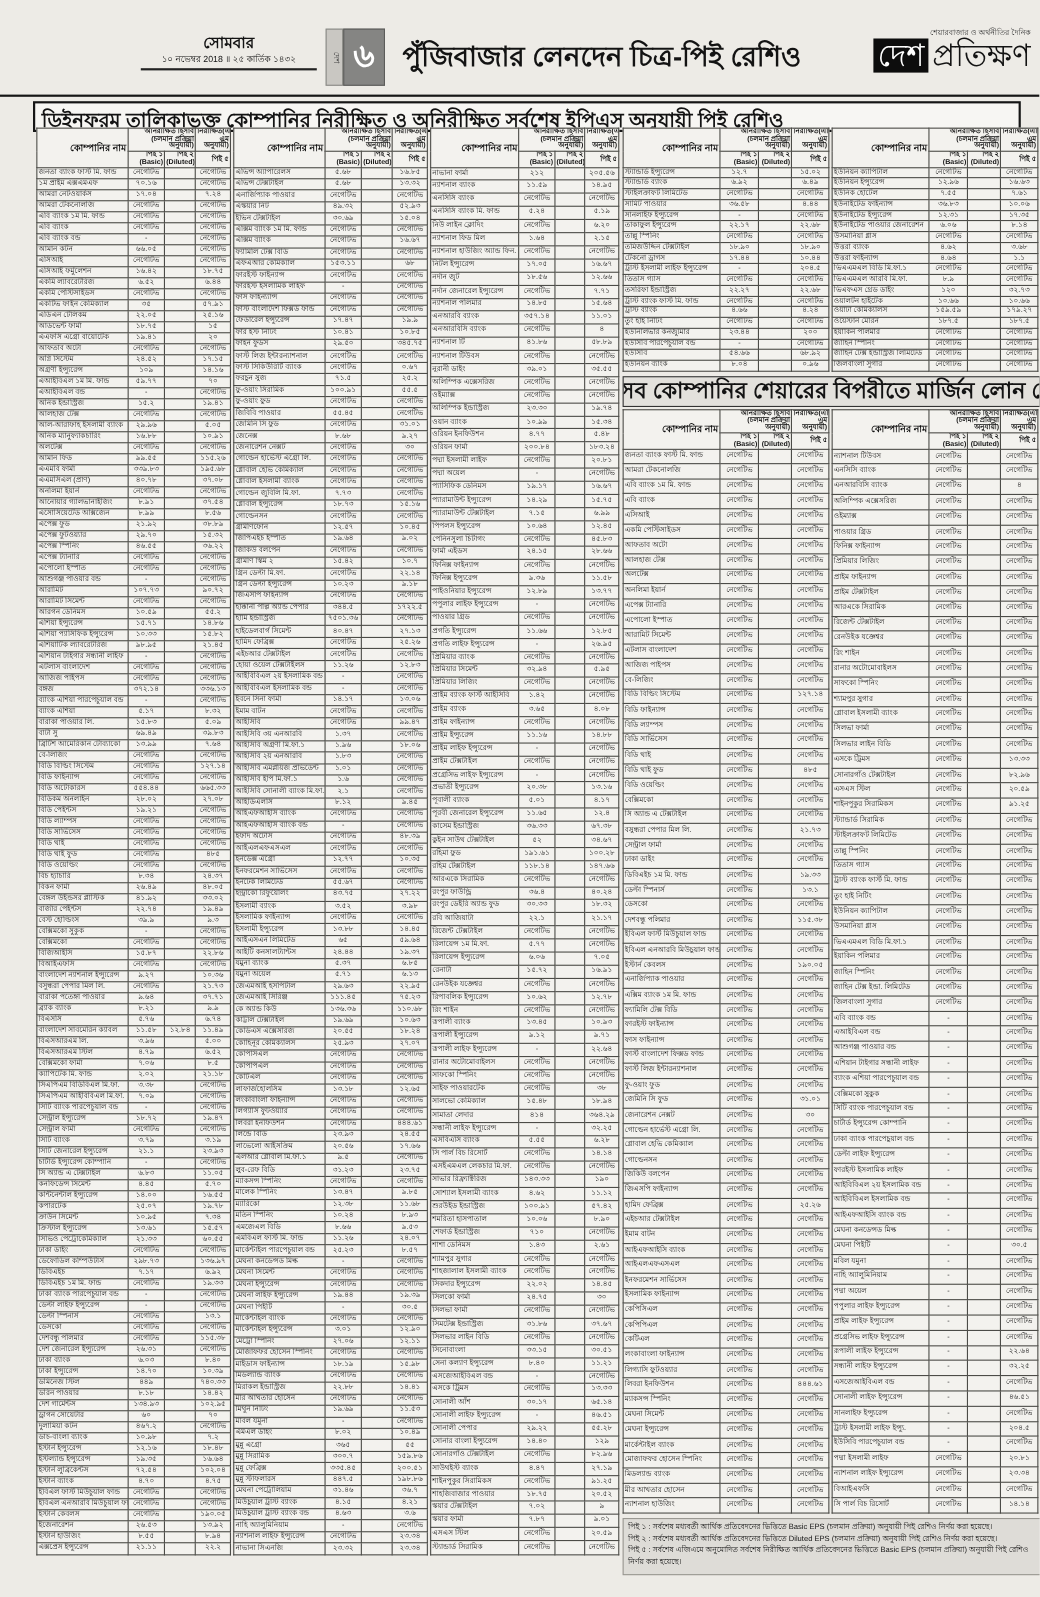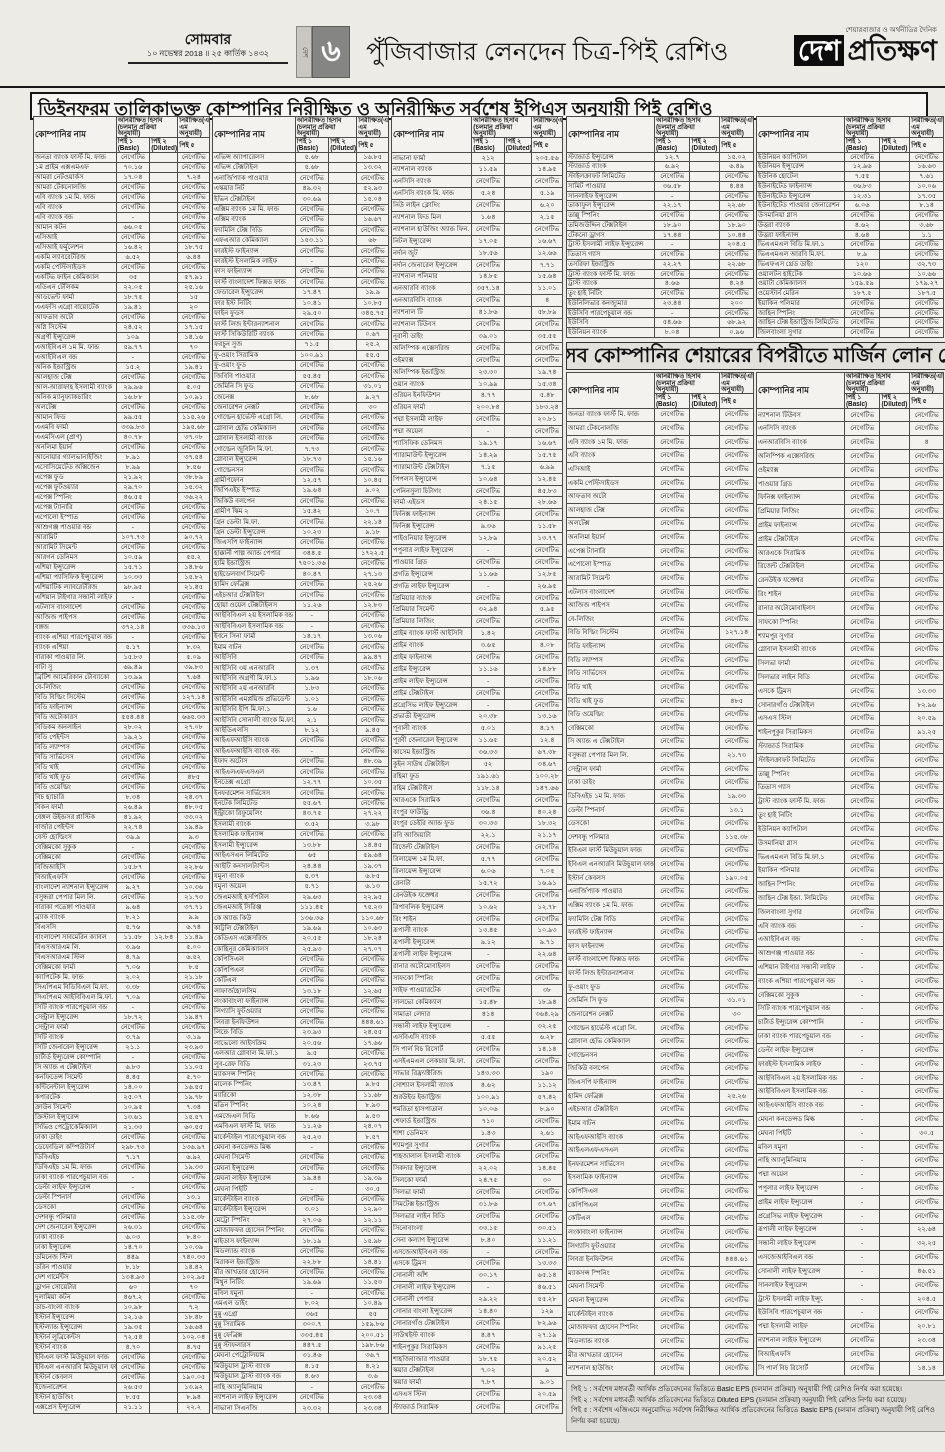--- a/index.html
+++ b/index.html
@@ -8,37 +8,37 @@
   
   .masthead{position:absolute;top:24px;left:0;width:945px;height:62px}
   .dateblock{position:absolute;left:128px;top:8px;width:160px;text-align:center}
   .dateblock .day{font-weight:bold;font-size:14px;line-height:15px}
   .dateblock .dateline{font-size:8px;border-bottom:2px solid #222;padding-bottom:2px}
   .pagebadge{position:absolute;left:296px;top:2px;width:54px;height:52px;display:flex}
   .pagebadge .strip{width:14px;background:#c9c7c2;border:1px solid #8a8a86;font-size:7px;
        writing-mode:vertical-rl;text-align:center;color:#444;overflow:hidden}
   .pagebadge .num{flex:1;background:#858583;color:#fff;font-size:30px;font-weight:bold;
        display:flex;align-items:center;justify-content:center;border:1px solid #5c5c5a}
-  .sectiontitle{position:absolute;left:366px;top:8px;font-size:25px;font-weight:normal;
+  .sectiontitle{position:absolute;left:366px;top:8px;font-size:25px;font-weight:bold;
        letter-spacing:0;white-space:nowrap}
   .logo{position:absolute;right:8px;top:0;text-align:right}
   .logo .tagline{font-size:7px;color:#333}
-  .logo .papername{font-size:28px;font-weight:bold;line-height:30px;white-space:nowrap}
+  .logo .papername{font-size:28px;font-weight:normal;line-height:30px;white-space:nowrap}
   .logo .papername .inv{background:#0d0d0d;color:#fff;padding:0 4px;margin-right:3px}
   .mastrule{position:absolute;top:86px;left:0;width:945px;border-top:2px solid #161616;height:2px}
   
   .mainheading{position:absolute;top:92px;left:30px;width:882px;height:22px;
        border:2px solid #161616;background:#f7f6f3;font-size:18px;font-weight:bold;
        padding:1px 6px;white-space:nowrap;overflow:hidden}
   
   .tcol{position:absolute;background:#f3f2ee}
   .ptable{border-collapse:collapse;width:100%;height:100%;table-layout:fixed}
   .ptable th,.ptable td{border:1px solid #4c4c48;padding:0 1px;overflow:hidden;
        font-size:6.6px;line-height:1.05;white-space:nowrap}
-  .ptable thead th{font-weight:bold;text-align:left;white-space:normal;font-size:6.4px}
+  .ptable thead th{font-weight:bold;text-align:right;white-space:normal;font-size:6.4px}
   .ptable thead .thname{font-size:8.5px}
   .ptable td.name{text-align:left}
   .ptable td.val{text-align:center}
   
   .sec2heading{position:absolute;left:566px;top:342px;width:378px;height:26px;
        background:#e3e1dc;border:1px solid #333;font-size:20px;font-weight:bold;
        display:flex;align-items:center;justify-content:center;white-space:nowrap;overflow:hidden}
   
   .notes{position:absolute;left:566px;top:1380px;width:372px;height:44px;
        background:#dedcd7;border:1px solid #9a9892;font-size:6.9px;line-height:1.55;

